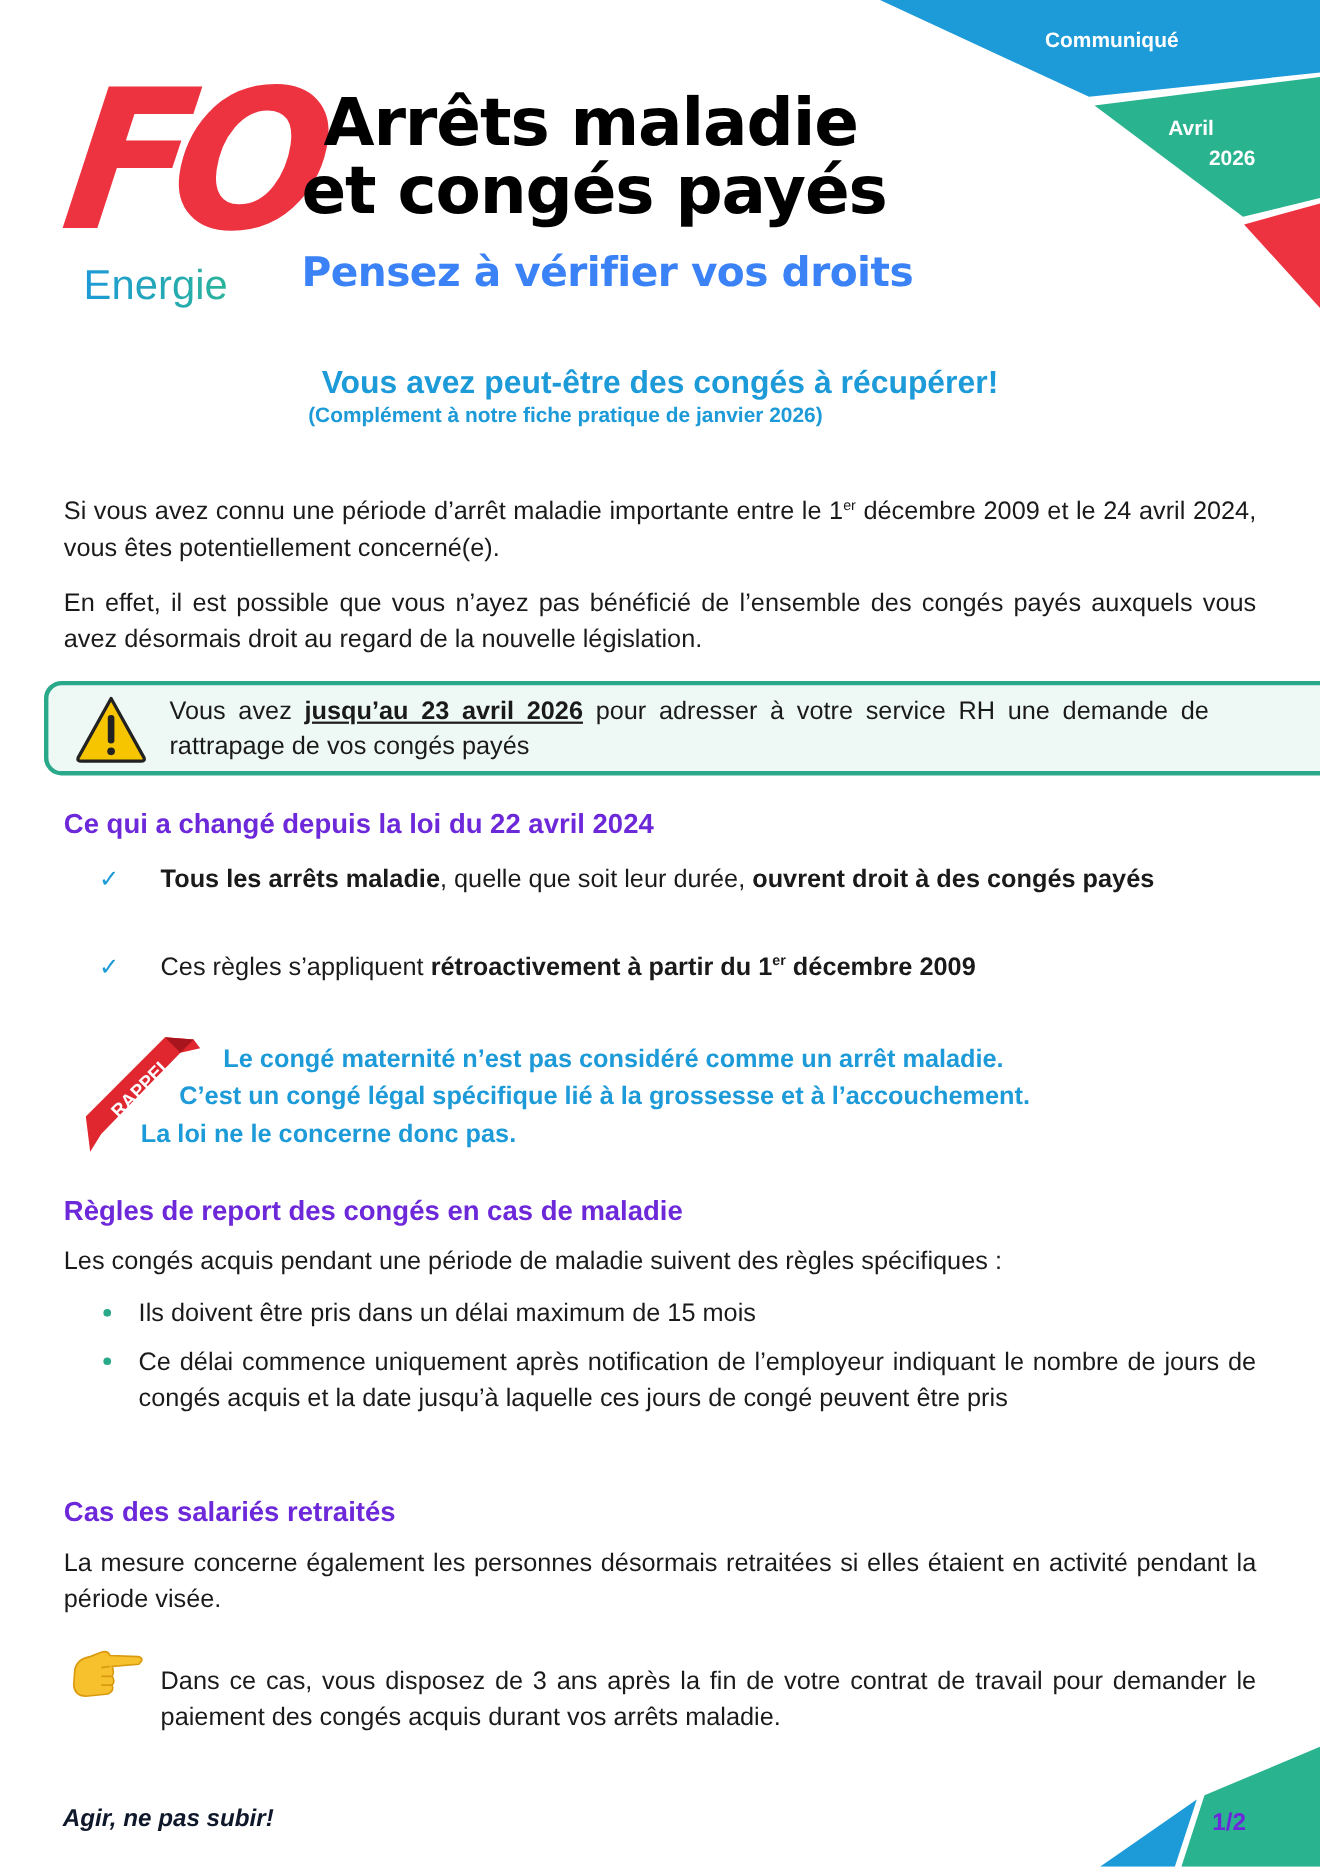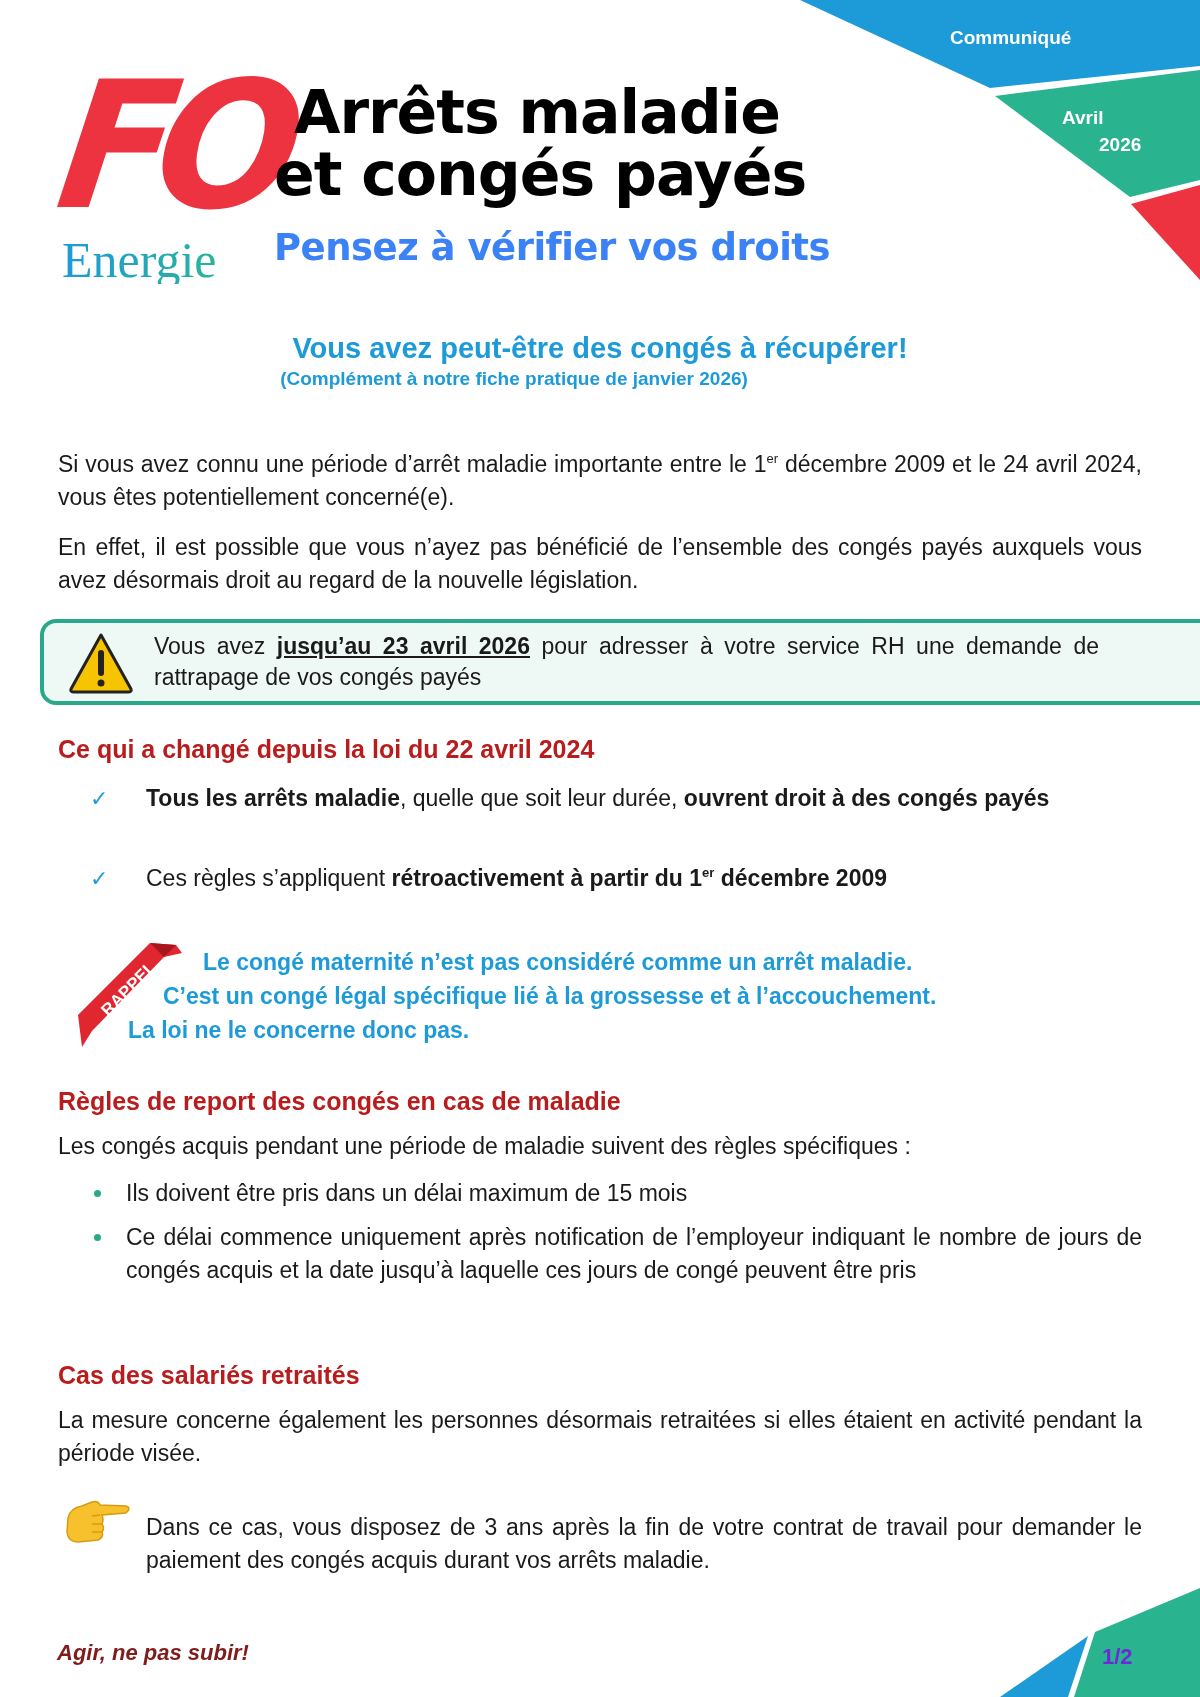--- a/index.html
+++ b/index.html
@@ -17,22 +17,22 @@
   .tag-year { left: 1099px; top: 134px; font-size: 19px; font-weight: bold; color: #fff; }
 
   
   .logo-fo {
     left: 62px; top: 58px; width: 150px; height: 176px;
     font-family: "DejaVu Sans", sans-serif; font-weight: bold; font-style: italic;
     font-size: 168px; line-height: 176px; color: #ee3340; letter-spacing: -18px;
     transform: skewX(-8deg) scaleY(1.05);
   }
   .logo-energie {
-    left: 62px; top: 236px; font-size: 50px; line-height: 48px;
-    font-family: Liberation Serif, serif;
+    left: 76px; top: 236px; font-size: 38px; line-height: 48px;
+    font-family: Liberation Sans, sans-serif;
     background: linear-gradient(90deg, #1d9ad8, #2ab39a);
     -webkit-background-clip: text; background-clip: text; color: transparent;
   }
 
   
   .title-1, .title-2 {
     left: 274px; font-family: "DejaVu Sans", sans-serif; font-weight: bold;
     font-size: 60px; line-height: 64px; color: #000; letter-spacing: -1px;
   }
   .title-1 { top: 80px; margin-left: 20px; }
@@ -63,38 +63,38 @@
     left: 40px; top: 619px; width: 1194px; height: 86px; box-sizing: border-box;
     border: 4px solid #2aa98a; border-radius: 16px; background: #eef8f5;
   }
   .callout .warn { position: absolute; left: 24px; top: 9px; width: 66px; height: 62px; }
   .callout .ctext {
     position: absolute; left: 110px; top: 8px; width: 945px;
     font-size: 23px; line-height: 31px; text-align: justify; color: #1a1a1a;
   }
   .callout .ctext b { text-decoration: underline; }
 
-  .h2 { left: 58px; font-size: 25px; font-weight: bold; color: #b91c1c; line-height: 32px; }
+  .h2 { left: 58px; font-size: 25px; font-weight: bold; color: #6d28d9; line-height: 32px; }
 
   .check-item { left: 90px; width: 1052px; font-size: 23px; line-height: 33px; color: #1a1a1a; }
   .check-item .ck { position: absolute; left: 0; top: 0; color: #1d9ad8; font-size: 22px; }
   .check-item .txt { display: block; margin-left: 56px; text-align: justify; }
   .check-item sup { font-size: 13px; vertical-align: super; line-height: 0; }
 
   .rappel-line { font-size: 23px; font-weight: bold; color: #1d9ad8; line-height: 33px; }
 
   .bullet-item { left: 88px; width: 1054px; font-size: 23px; line-height: 33px; color: #1a1a1a; }
   .bullet-item .dot { position: absolute; left: 6px; top: 13px; width: 7px; height: 7px; border-radius: 50%; background: #2aa98a; }
   .bullet-item .txt { display: block; margin-left: 38px; text-align: justify; }
 
   .hand { left: 62px; top: 1496px; width: 70px; height: 50px; }
   .hand-text { left: 146px; top: 1488px; width: 996px; font-size: 23px; line-height: 33px; text-align: justify; }
 
   .footer-motto {
-    left: 57px; top: 1640px; font-size: 22px; font-weight: bold; font-style: italic; color: #7f1d1d;
+    left: 57px; top: 1640px; font-size: 22px; font-weight: bold; font-style: italic; color: #0f172a;
   }
   .page-num { left: 1102px; top: 1644px; font-size: 22px; font-weight: bold; color: #6d28d9; }
 </style>
 </head>
 <body>
 
 <svg class="deco" width="1200" height="1697" viewBox="0 0 1200 1697">
   <polygon points="800,0 1200,0 1200,66 990,88" fill="#1d9ad8"></polygon>
   <polygon points="995,96 1200,70 1200,180 1130,197" fill="#2ab38f"></polygon>
   <polygon points="1131,204 1200,185 1200,280" fill="#ee3340"></polygon>

